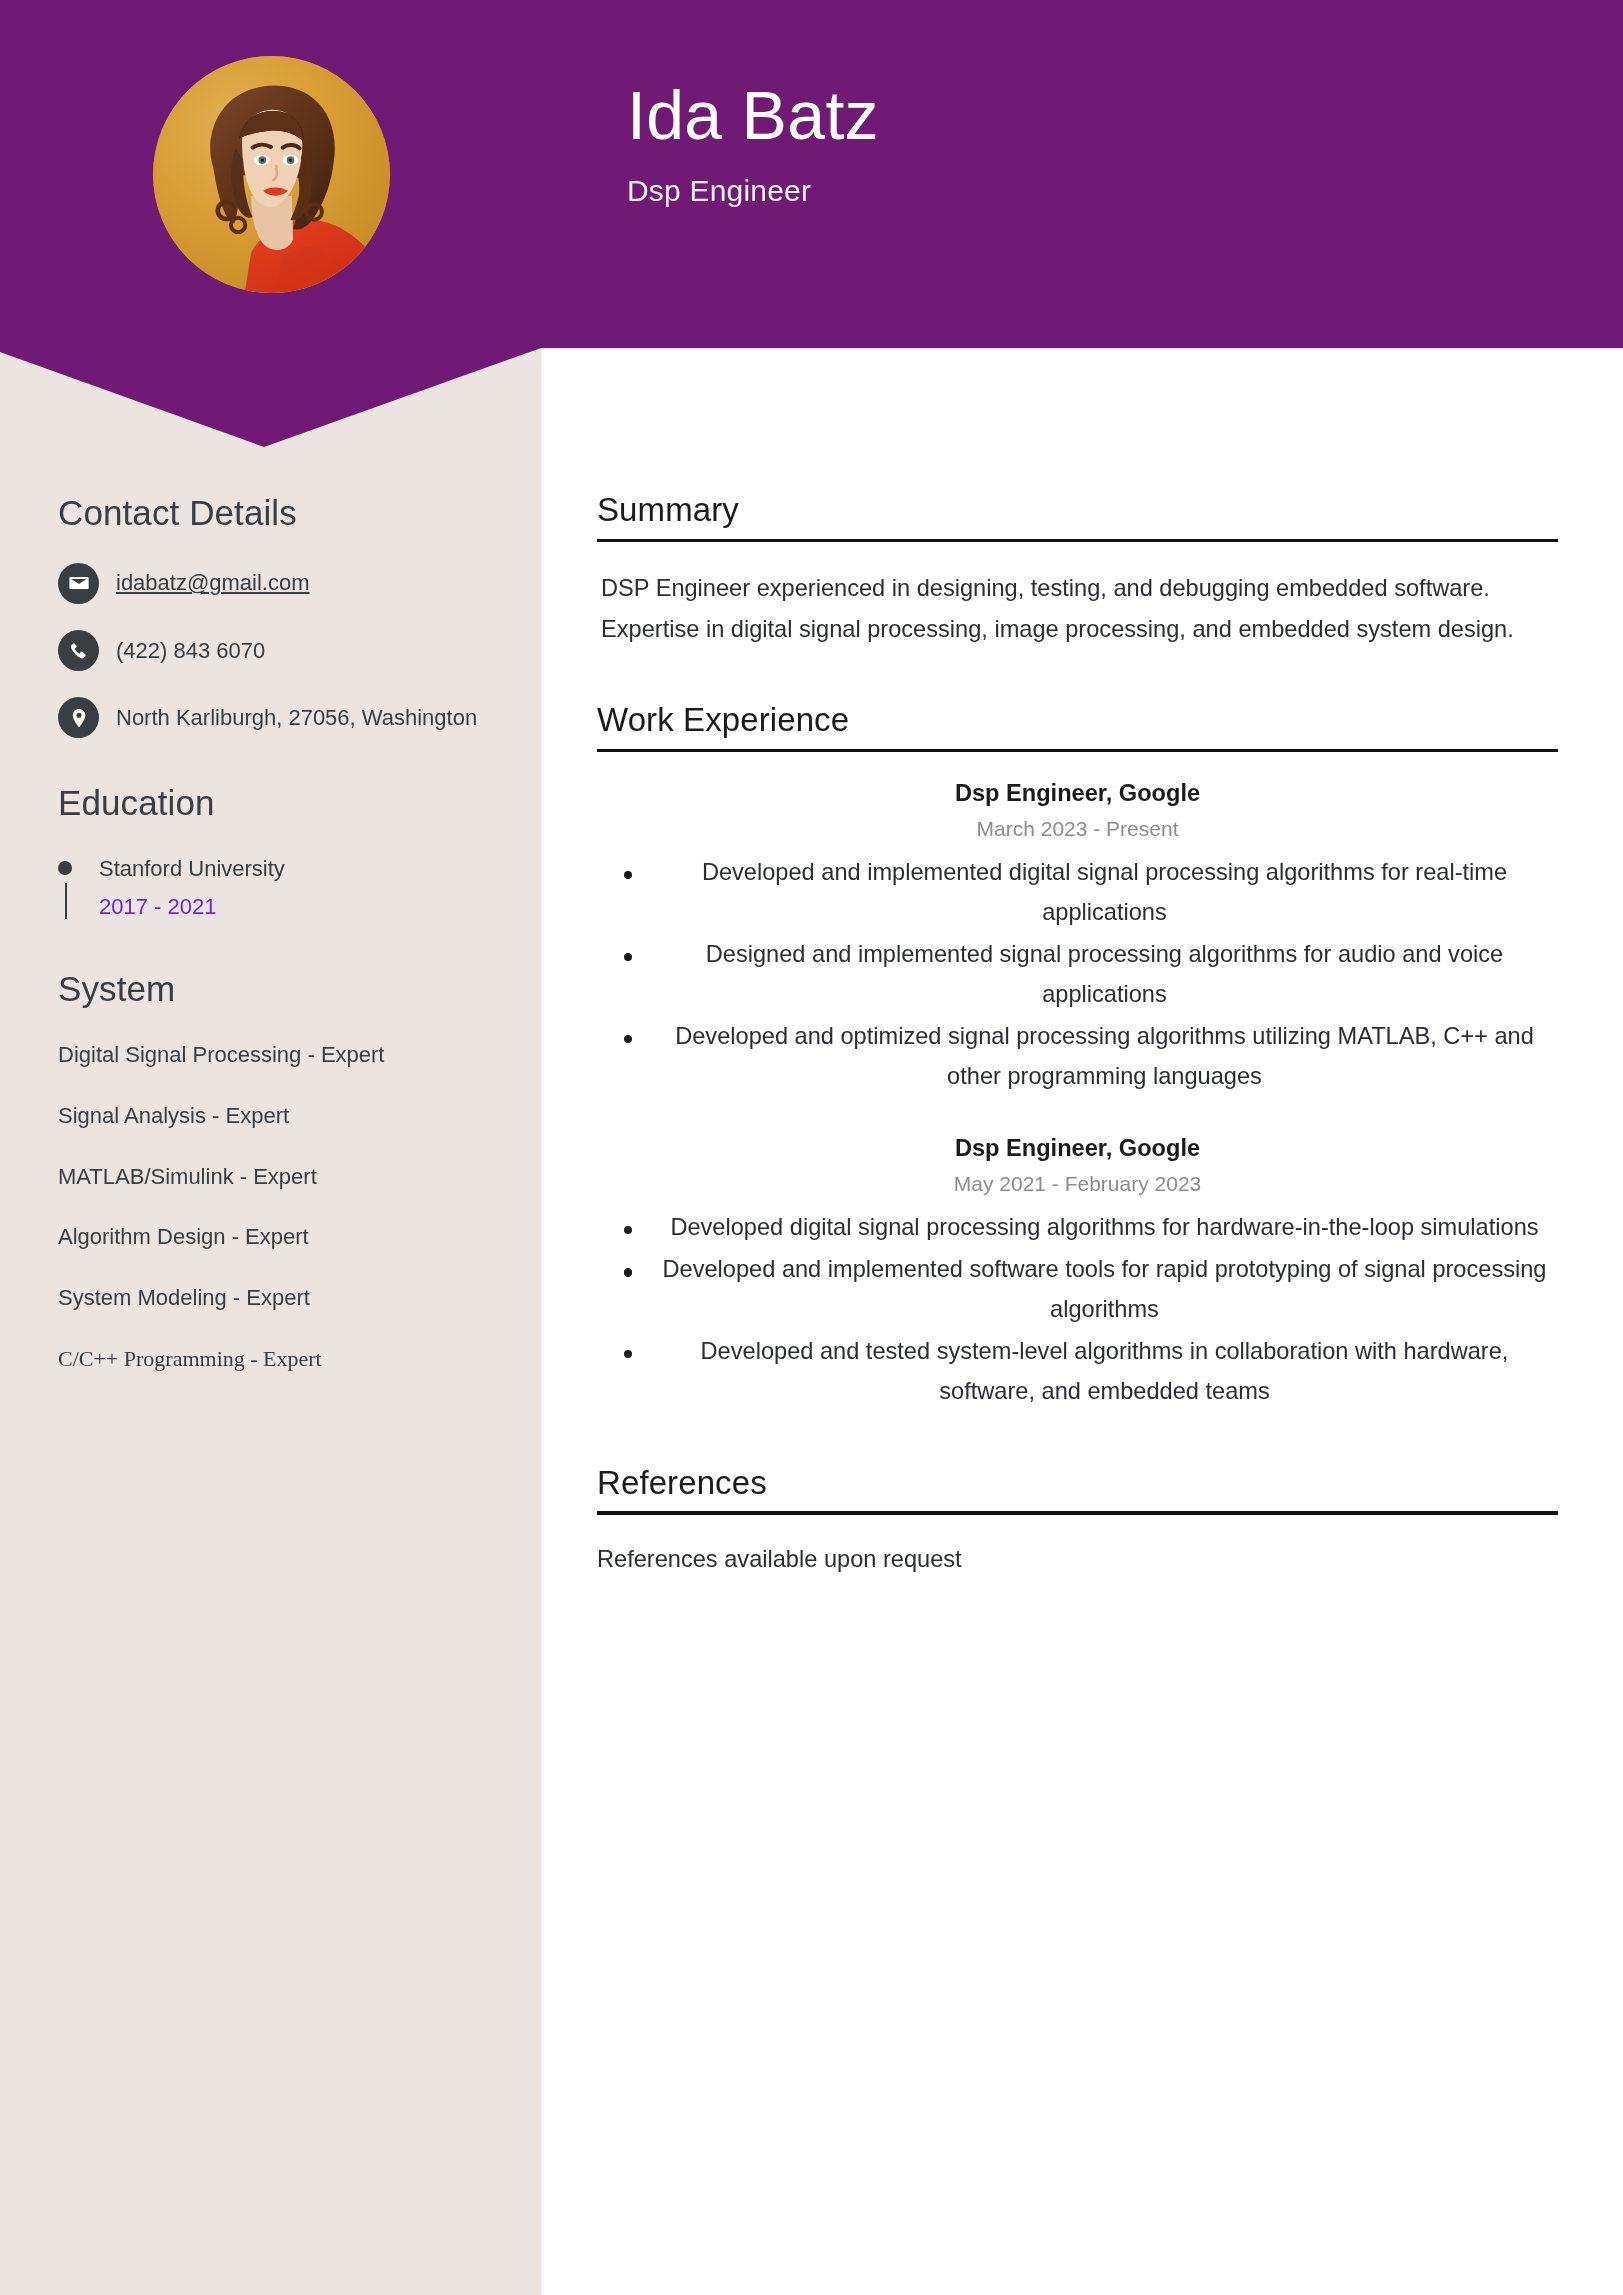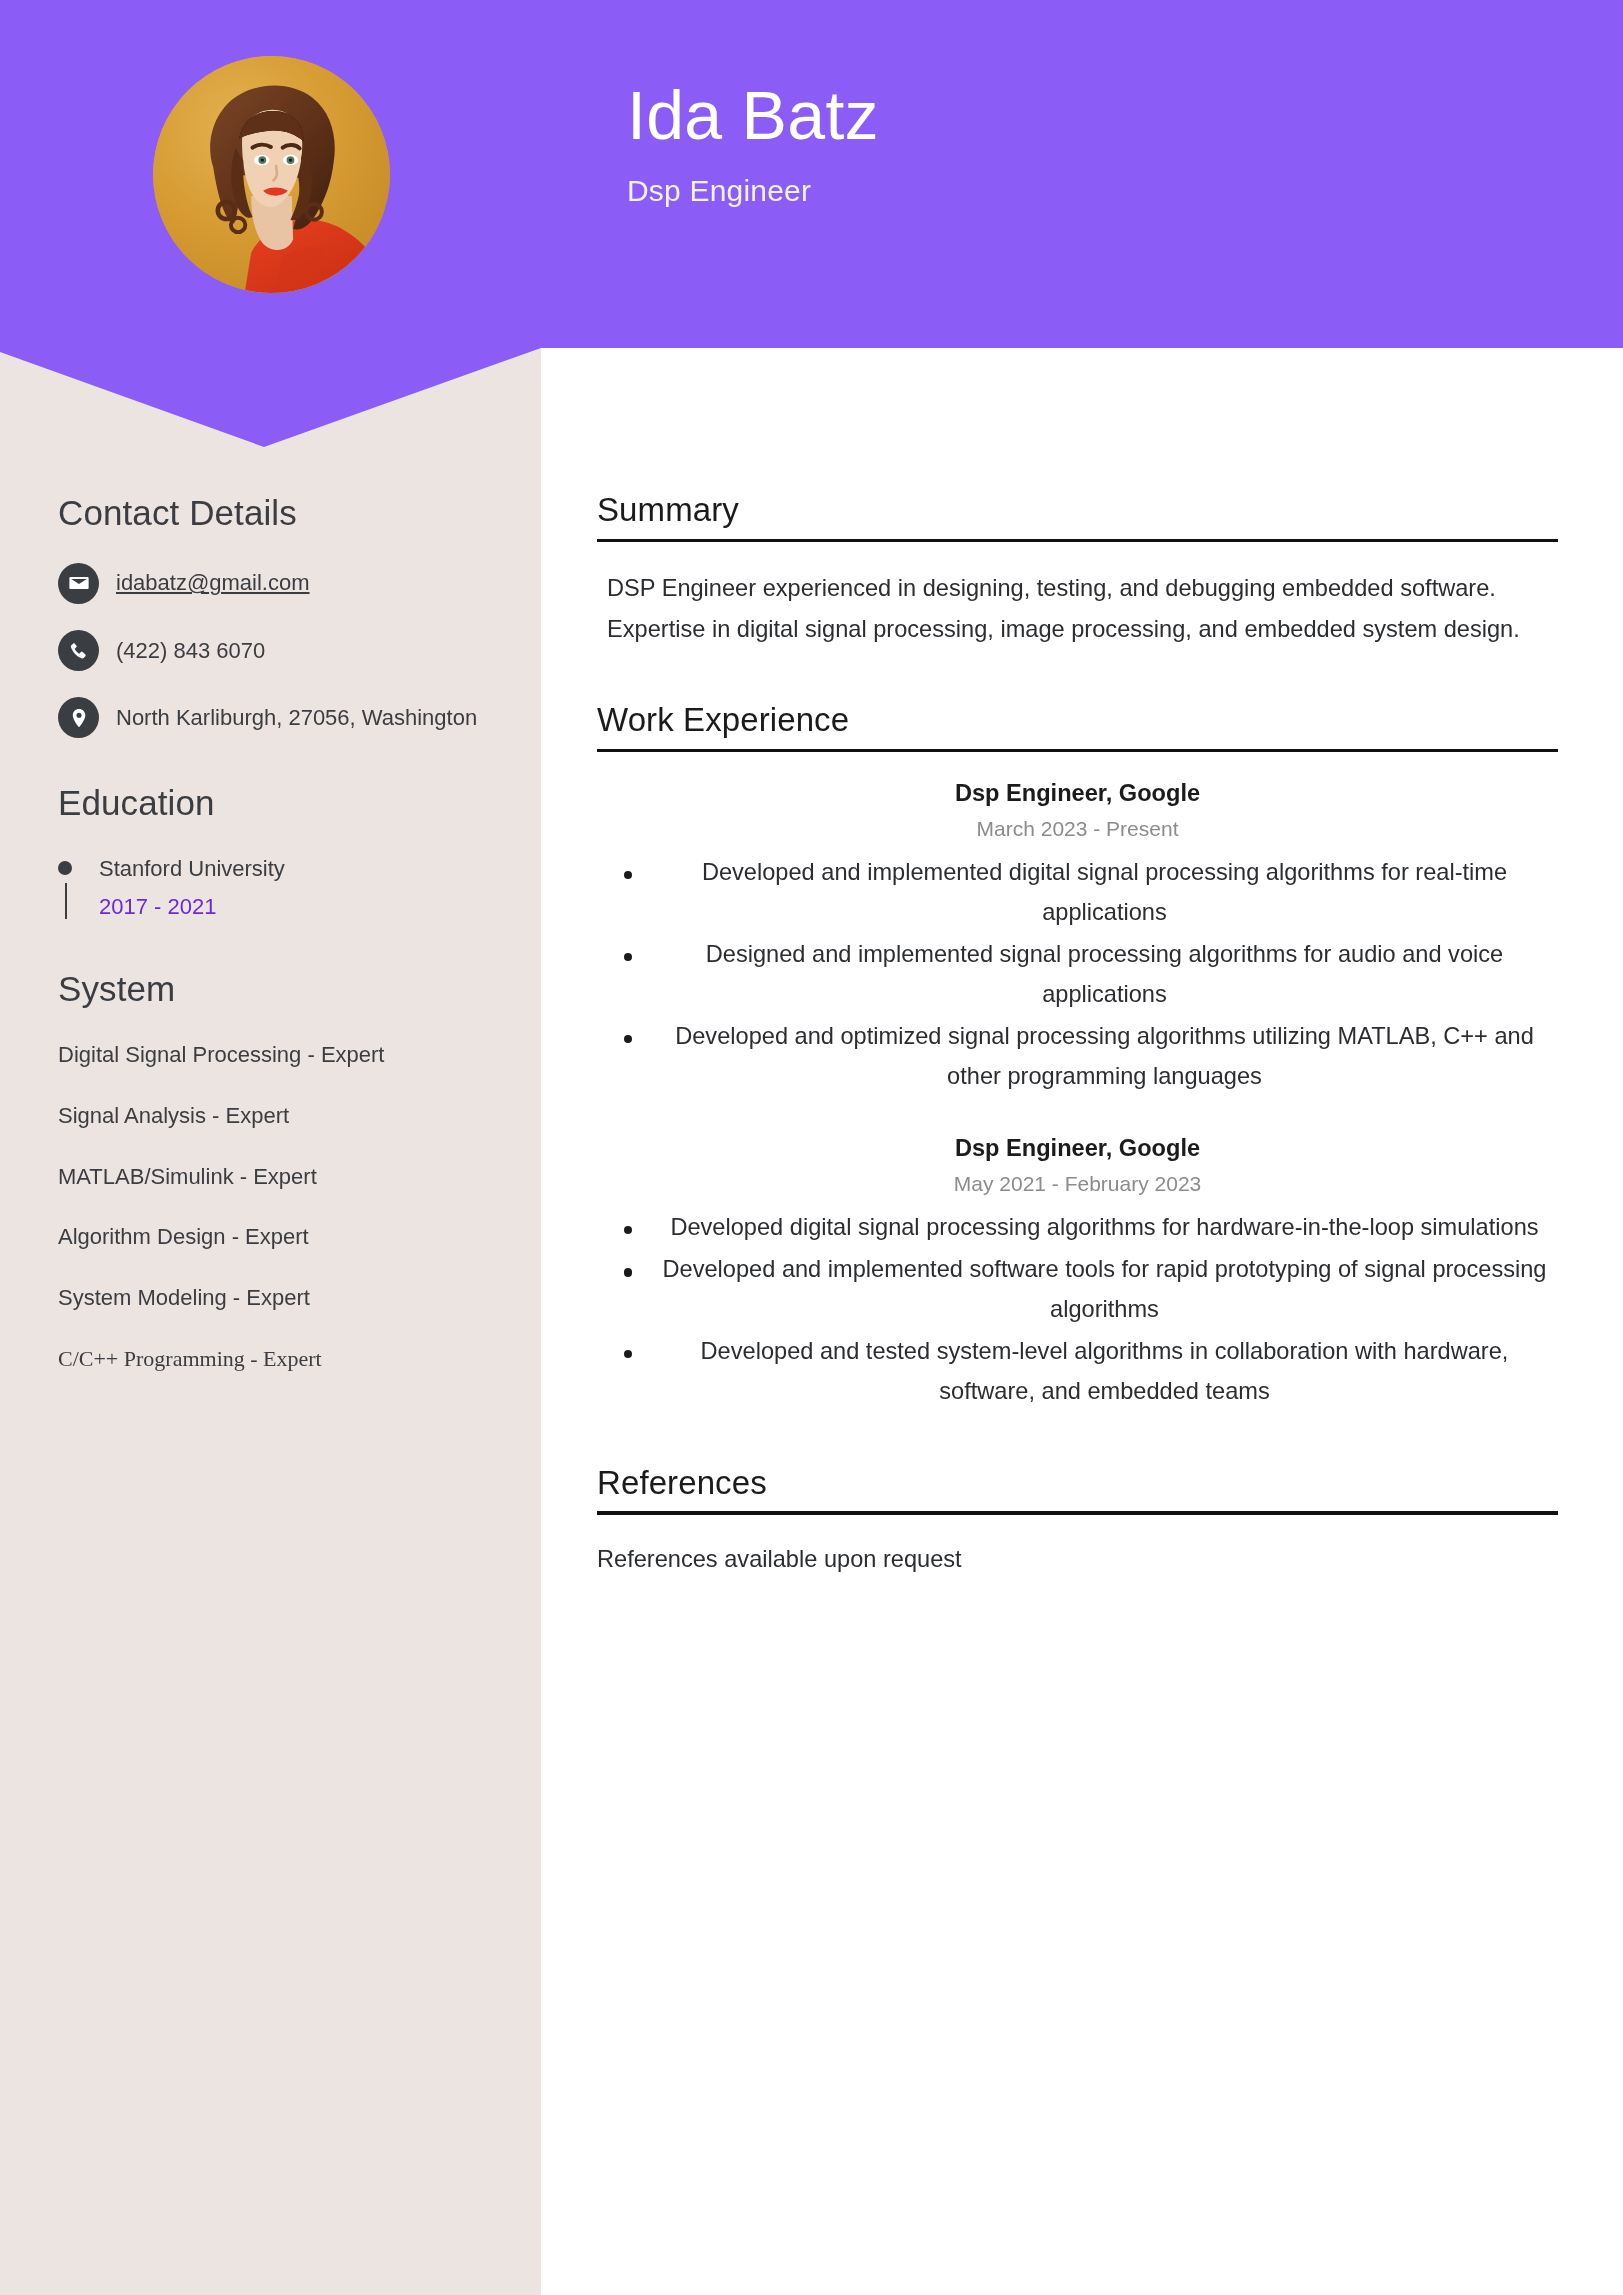--- a/index.html
+++ b/index.html
@@ -15,21 +15,21 @@
 
   
   .sidebar{
     position:absolute;left:0;top:0;width:541px;height:2295px;
     background:#ece4e0;
   }
 
   
   .header{
     position:absolute;left:0;top:0;width:1623px;height:458px;
-    background:#8b5cf6;
+    background:#701a75;
     -webkit-clip-path:polygon(0 0, 1623px 0, 1623px 348px, 541px 348px, 264px 447px, 0 352px);
     clip-path:polygon(0 0, 1623px 0, 1623px 348px, 541px 348px, 264px 447px, 0 352px);
     z-index:3;
   }
   .header-inner{position:absolute;inset:0;}
 
   
   .avatar{
     position:absolute;left:153px;top:56px;width:237px;height:237px;
     border-radius:50%;overflow:hidden;
@@ -104,21 +104,21 @@
   }
   .main-section{margin-bottom:51px;}
   .main-h{
     font-size:33px;font-weight:400;color:#1b1b1b;margin:0 0 0 0;
     line-height:1.2;letter-spacing:0.1px;
   }
   .rule{
     height:3.3px;background:#111111;margin:9.2px 0 26px 0;width:100%;
   }
   .summary-text{
-    font-size:23.6px;line-height:1.72;color:#2b2d31;margin:10px;
+    font-size:23.6px;line-height:1.72;color:#2b2d31;margin:4px;
   }
 
   .job{margin-bottom:37px;text-align:center;}
   .job:last-child{margin-bottom:0;}
   .job-head{
     font-size:23.6px;font-weight:700;color:#1b1b1b;margin:0;line-height:1.3;
   }
   .job-dates{
     font-size:21px;color:#8c8c8c;margin:6.5px 0 10.5px 0;line-height:1.3;
   }

